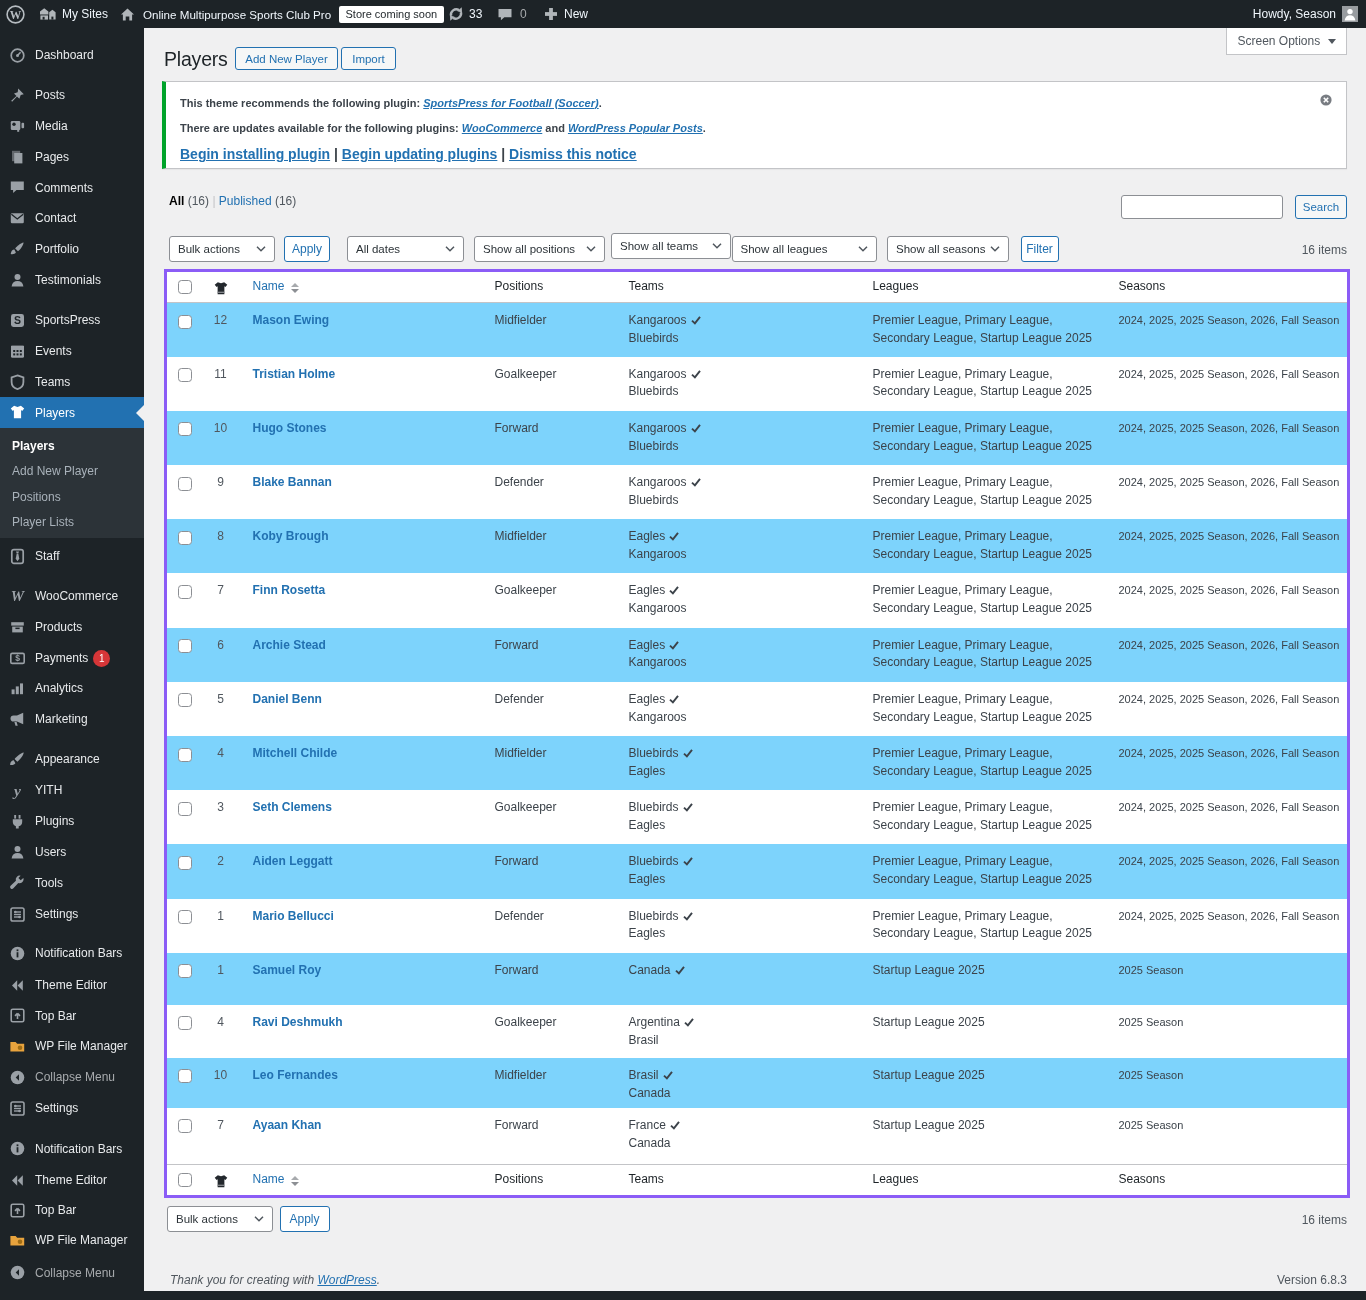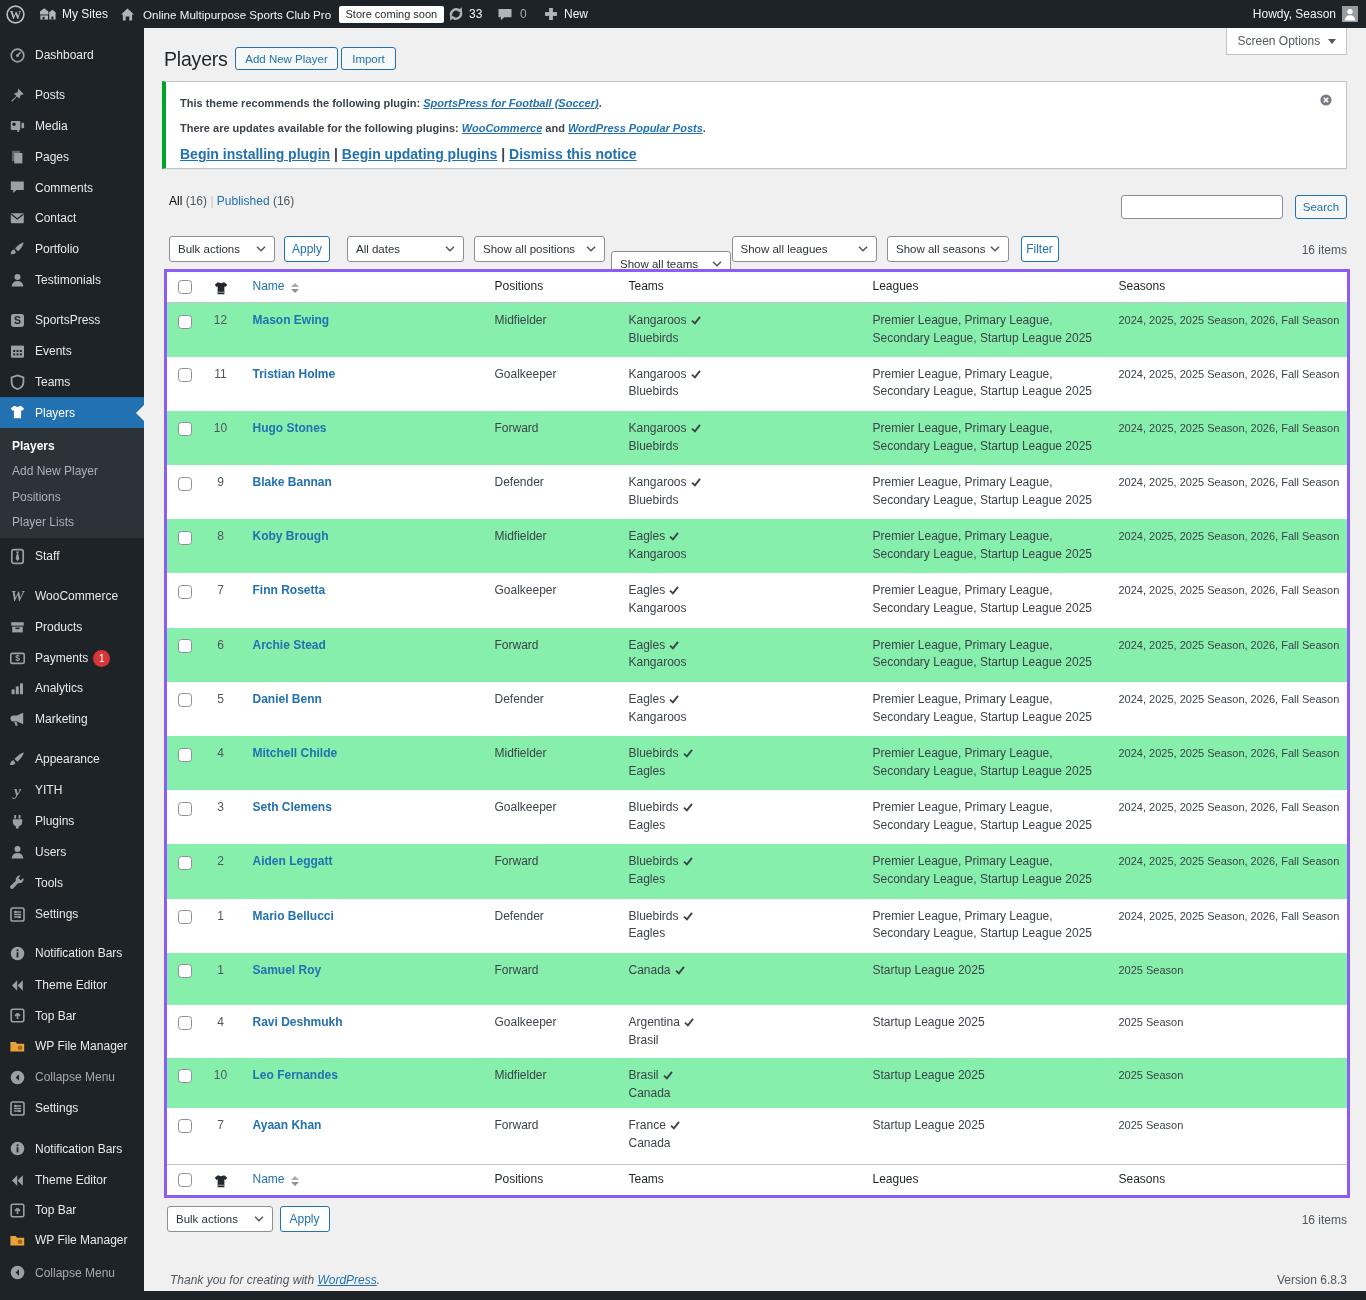--- a/index.html
+++ b/index.html
@@ -19,21 +19,21 @@
 .act span{color:#fff}
 .act:after{content:"";position:absolute;right:0;top:50%;margin-top:-8px;border:8px solid transparent;border-right:8px solid #f0f0f1}
 .btn{position:absolute;border:1px solid #2271b1;border-radius:3px;background:#f6f7f7;color:#2271b1;font-size:11.5px;display:flex;align-items:center;justify-content:center}
 .sel{position:absolute;height:26px;border:1px solid #8c8f94;border-radius:3px;background:#fff;color:#2c3338;font-size:11.5px;display:flex;align-items:center;padding-left:8px}
 .sel svg{position:absolute;right:8px}
 table{border-collapse:collapse;table-layout:fixed;background:#fff;border:3px solid #8b5cf6;font-size:12px;color:#3c434a}
 td,th{vertical-align:top;text-align:left;font-weight:normal;line-height:17.8px;padding:9px 10px 0 10px;overflow:hidden}
 thead th,tfoot th{vertical-align:middle;padding:0 10px;color:#1d2327}
 thead th{border-bottom:1px solid #c3c4c7}
 tfoot th{border-top:1px solid #c3c4c7}
-tbody tr.odd{background:#86efac}
+tbody tr.odd{background:#7dd3fc}
 .num{text-align:center;color:#50575e;padding-left:0;padding-right:0}
 td.cb,th.cb{padding:0}
 .cbx{width:14px;height:14px;border:1px solid #8c8f94;border-radius:3.5px;background:#fff;margin:11.5px 0 0 10.5px}
 th .cbx{margin-top:0}
 a.rt{color:#2271b1;font-weight:bold}
 .seas{font-size:11px;white-space:nowrap}
 .chk{margin-left:4px;vertical-align:-1px}
 </style></head><body>
 <div id="abar">
     <span class="it" style="left:5px">
@@ -372,33 +372,33 @@
 <div class="btn" style="left:341px;top:47px;width:55px;height:23px">Import</div>
 <div class="abs" style="left:162px;top:81px;width:1185px;height:88px;background:#fff;border:1px solid #c3c4c7;border-left:4px solid #00a32a;box-shadow:0 1px 1px rgba(0,0,0,.04)">
     <div class="abs" style="left:14px;top:15px;font-size:11px;font-weight:bold;color:#3c434a">This theme recommends the following plugin: <a style="color:#2271b1;font-style:italic;text-decoration:underline">SportsPress for Football (Soccer)</a>.</div>
     <div class="abs" style="left:14px;top:40px;font-size:11px;font-weight:bold;color:#3c434a">There are updates available for the following plugins: <a style="color:#2271b1;font-style:italic;text-decoration:underline">WooCommerce</a> and <a style="color:#2271b1;font-style:italic;text-decoration:underline">WordPress Popular Posts</a>.</div>
     <div class="abs" style="left:14px;top:64px;font-size:14px;font-weight:bold;color:#3c434a"><a style="color:#2271b1;text-decoration:underline">Begin installing plugin</a> | <a style="color:#2271b1;text-decoration:underline">Begin updating plugins</a> | <a style="color:#2271b1;text-decoration:underline">Dismiss this notice</a></div>
     <svg class="abs" style="right:14px;top:12px" width="12" height="12" viewBox="0 0 12 12">
       <circle cx="6" cy="6" r="5.6" fill="#787c82"></circle>
       <path d="M3.8 3.8 8.2 8.2M8.2 3.8 3.8 8.2" stroke="#fff" stroke-width="1.6"></path>
     </svg>
   </div>
-<div class="abs" style="left:169px;top:194px;font-size:12px;color:#50575e"><span style="color:#000;font-weight:normal">All</span> <span>(16)</span> <span style="color:#c3c4c7">|</span> <a style="color:#2271b1">Published</a> <span>(16)</span></div>
+<div class="abs" style="left:169px;top:194px;font-size:12px;color:#50575e"><span style="color:#000;font-weight:bold">All</span> <span>(16)</span> <span style="color:#c3c4c7">|</span> <a style="color:#2271b1">Published</a> <span>(16)</span></div>
 <div class="abs" style="left:1121px;top:195px;width:162px;height:24px;background:#fff;border:1px solid #8c8f94;border-radius:3px"></div>
 <div class="btn" style="left:1295px;top:195px;width:52px;height:24px;background:#f6f7f7;font-size:11.5px">Search</div>
 <div class="sel" style="left:169px;top:235.5px;width:106px">Bulk actions<svg width="10" height="6" viewBox="0 0 10 6">
       <path d="M1 .8 5 4.8 9 .8" stroke="#50575e" stroke-width="1.5" fill="none"></path>
     </svg></div>
 <div class="sel" style="left:347px;top:235.5px;width:117px">All dates<svg width="10" height="6" viewBox="0 0 10 6">
       <path d="M1 .8 5 4.8 9 .8" stroke="#50575e" stroke-width="1.5" fill="none"></path>
     </svg></div>
 <div class="sel" style="left:474px;top:235.5px;width:131px">Show all positions<svg width="10" height="6" viewBox="0 0 10 6">
       <path d="M1 .8 5 4.8 9 .8" stroke="#50575e" stroke-width="1.5" fill="none"></path>
     </svg></div>
-<div class="sel" style="left:611px;top:251px;width:120px">Show all teams<svg width="10" height="6" viewBox="0 0 10 6">
+<div class="sel" style="left:611px;top:233px;width:120px">Show all teams<svg width="10" height="6" viewBox="0 0 10 6">
       <path d="M1 .8 5 4.8 9 .8" stroke="#50575e" stroke-width="1.5" fill="none"></path>
     </svg></div>
 <div class="sel" style="left:731.5px;top:235.5px;width:145.5px">Show all leagues<svg width="10" height="6" viewBox="0 0 10 6">
       <path d="M1 .8 5 4.8 9 .8" stroke="#50575e" stroke-width="1.5" fill="none"></path>
     </svg></div>
 <div class="sel" style="left:887px;top:235.5px;width:122px">Show all seasons<svg width="10" height="6" viewBox="0 0 10 6">
       <path d="M1 .8 5 4.8 9 .8" stroke="#50575e" stroke-width="1.5" fill="none"></path>
     </svg></div>
 <div class="btn" style="left:284px;top:235.5px;width:46px;height:26px;background:#fff;font-size:12px">Apply</div>
 <div class="btn" style="left:1020.5px;top:235.5px;width:38px;height:26px;background:#fff;font-size:12px">Filter</div>

